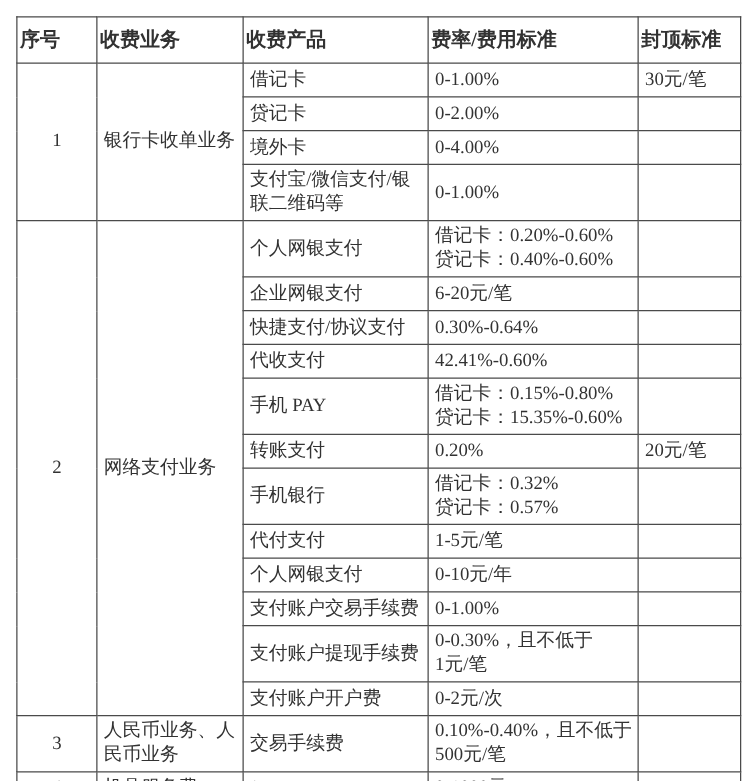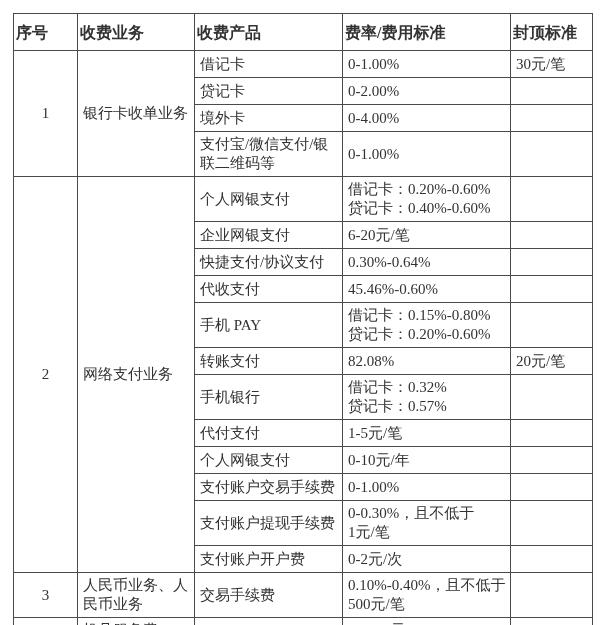--- a/index.html
+++ b/index.html
@@ -130,36 +130,36 @@
         <tr class="r-single">
           <td class="c-prod">快捷支付/协议支付</td>
           <td class="c-rate">
             <div>0.30%-0.64%</div>
           </td>
           <td class="c-cap"></td>
         </tr>
         <tr class="r-single">
           <td class="c-prod">代收支付</td>
           <td class="c-rate">
-            <div>45.46%-0.60%</div>
+            <div>42.41%-0.60%</div>
           </td>
           <td class="c-cap"></td>
         </tr>
         <tr class="r-multi">
           <td class="c-prod">手机 PAY</td>
           <td class="c-rate">
             <div>借记卡：0.15%-0.80%</div>
-            <div>贷记卡：0.20%-0.60%</div>
+            <div>贷记卡：15.35%-0.60%</div>
           </td>
           <td class="c-cap"></td>
         </tr>
         <tr class="r-single">
           <td class="c-prod">转账支付</td>
           <td class="c-rate">
-            <div>82.08%</div>
+            <div>0.20%</div>
           </td>
           <td class="c-cap">20元/笔</td>
         </tr>
         <tr class="r-multi">
           <td class="c-prod">手机银行</td>
           <td class="c-rate">
             <div>借记卡：0.32%</div>
             <div>贷记卡：0.57%</div>
           </td>
           <td class="c-cap"></td>

